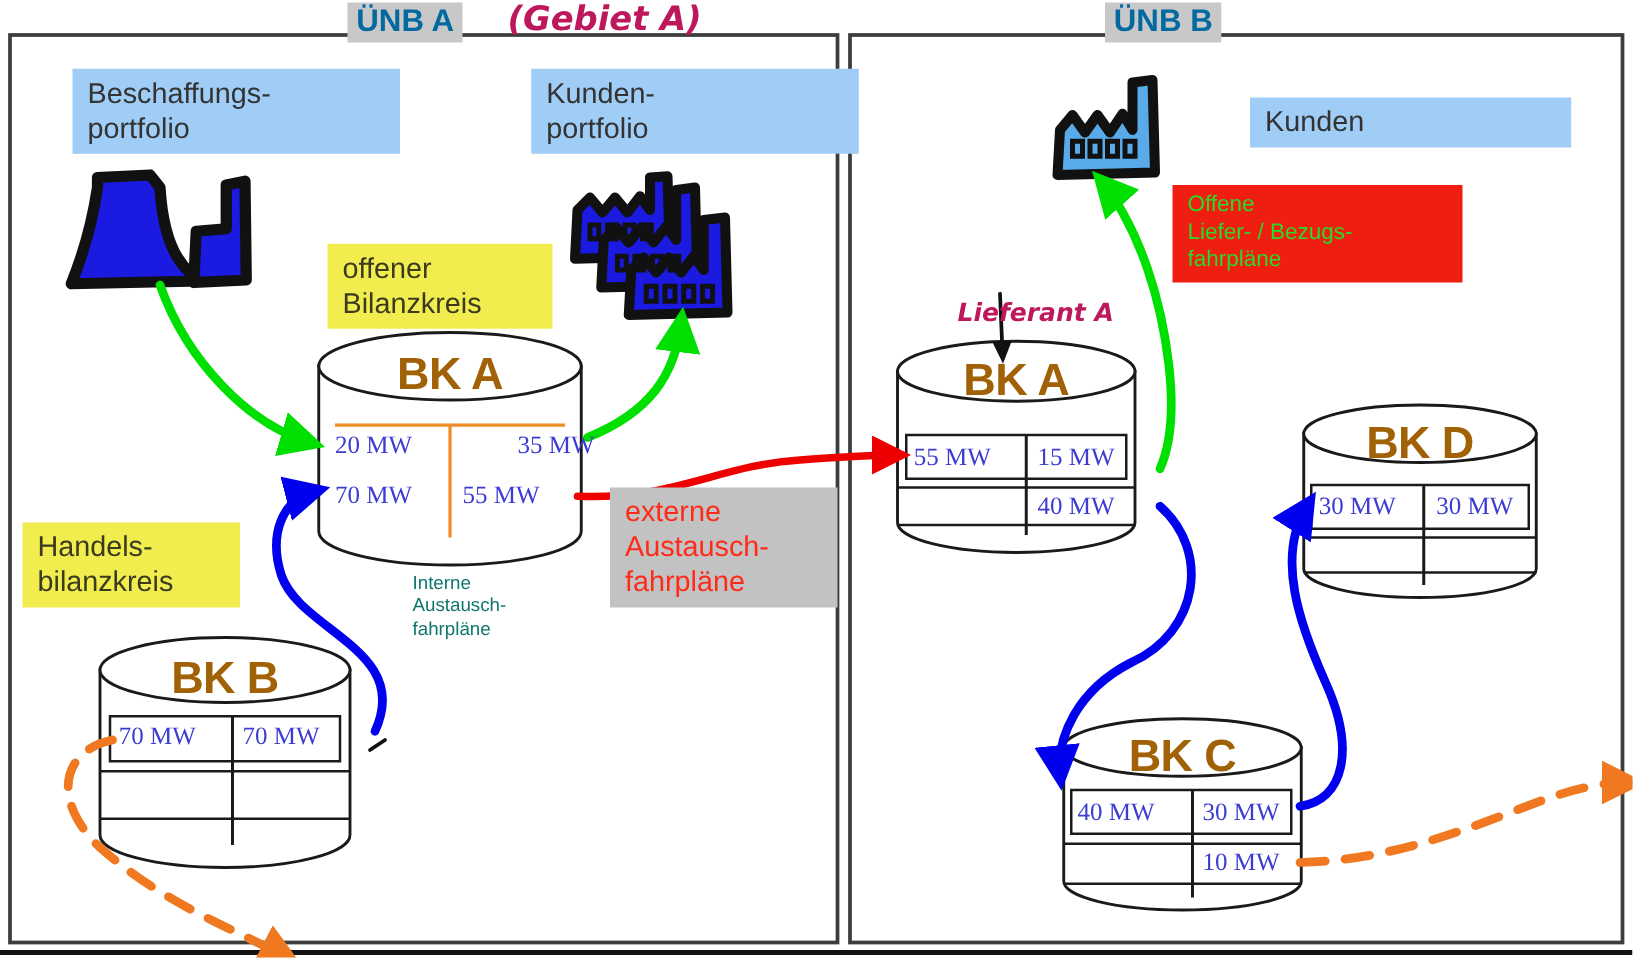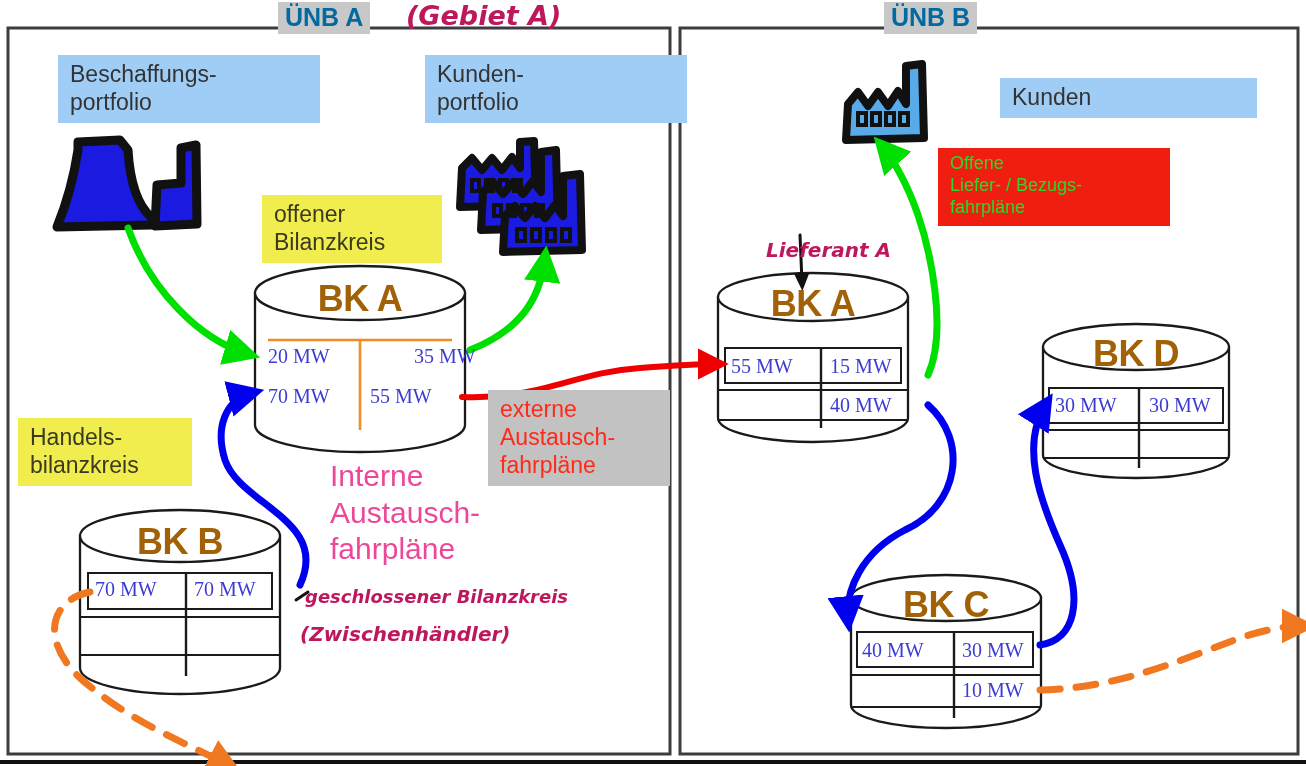--- a/index.html
+++ b/index.html
@@ -12,21 +12,21 @@
   .hdr{font-size:25px;font-weight:bold;color:#0369a1;background:#c8c8c8;
        padding:1px 7px 2px 7px;letter-spacing:0px;white-space:nowrap;}
   .hand{font-family:"DejaVu Sans",sans-serif;font-style:italic;font-weight:bold;
         color:#be185d;white-space:nowrap;}
   
   .cap{padding:5px 10px 7px 12px;line-height:1.22;white-space:pre-line;}
   .cap-blue{background:#9fcdf5;color:#333333;font-size:23px;}
   .cap-yellow{background:#f2ed4e;color:#3a3a1e;font-size:23px;}
   .cap-red{background:#f01e10;color:#2bd82b;font-size:18px;}
   .cap-grey{background:#c2c2c2;color:#ff2a19;font-size:23px;}
-  .plain-blue{color:#ec4899;font-size:30px;line-height:1.22;white-space:pre-line;}
+  .plain-blue{color:#0f766e;font-size:15px;line-height:1.22;white-space:pre-line;}
   
   .bk-title{position:absolute;width:100%;text-align:center;color:#a16207;
             font-size:36px;font-weight:bold;letter-spacing:-.5px;}
   .mw{color:#3c3cd2;font-size:20px;white-space:nowrap;font-family:Liberation Serif, serif;}
 </style>
 </head>
 <body>
 
 <div class="stage">
 
@@ -172,22 +172,20 @@
 Bilanzkreis</div>
   <div class="abs cap cap-yellow" style="left:18px;top:418px;width:152px;">Handels-
 bilanzkreis</div>
   <div class="abs plain-blue" style="left:330px;top:458px;">Interne
 Austausch-
 fahrpläne</div>
   <div class="abs cap cap-grey" style="left:488px;top:390px;width:160px;">externe
 Austausch-
 fahrpläne</div>
 
-  <div class="abs hand" style="left:305px;top:586px;font-size:18px;">geschlossener Bilanzkreis</div>
-  <div class="abs hand" style="left:300px;top:622px;font-size:20px;">(Zwischenhändler)</div>
 
   <div class="abs" style="left:255px;top:278px;width:210px;">
     <div class="bk-title">BK A</div>
   </div>
   <div class="abs mw" style="left:268px;top:345px;">20 MW</div>
   <div class="abs mw" style="left:370px;top:345px;margin-left:44px;">35 MW</div>
   <div class="abs mw" style="left:268px;top:385px;">70 MW</div>
   <div class="abs mw" style="left:370px;top:385px;">55 MW</div>
 
   <div class="abs" style="left:80px;top:521px;width:200px;">

